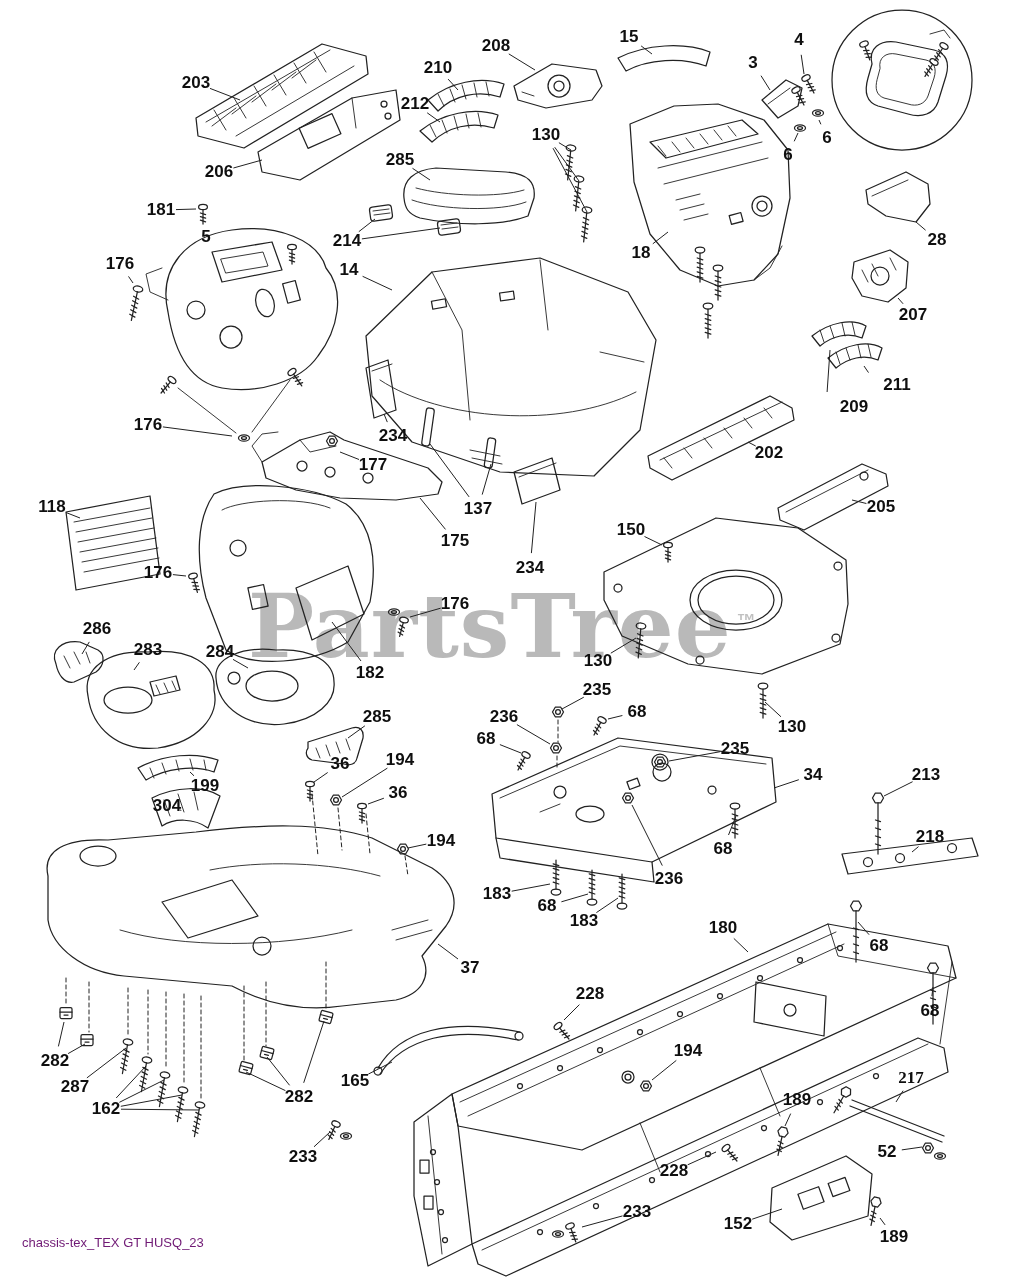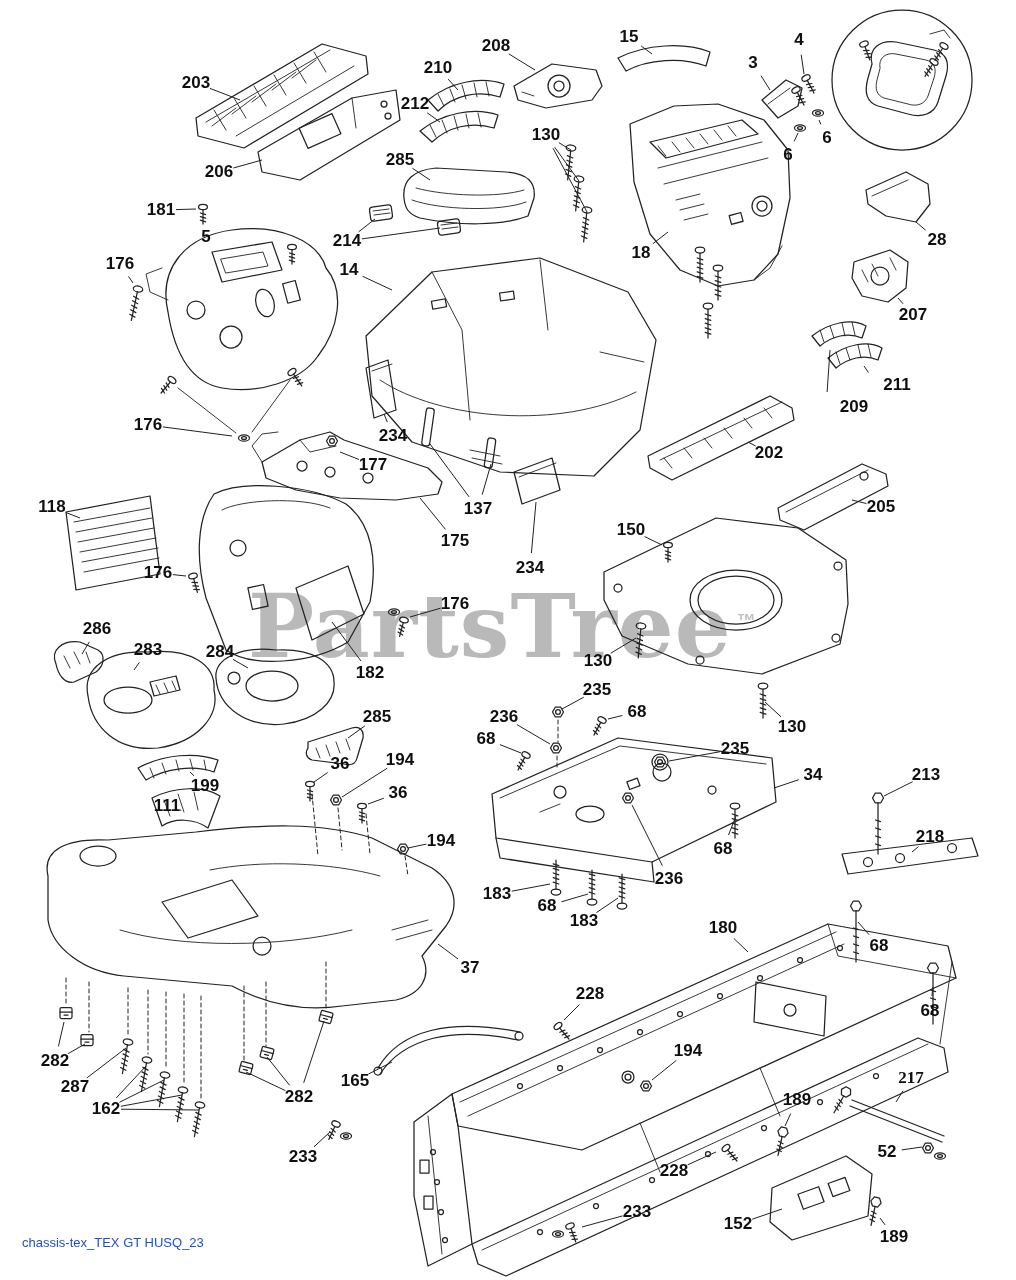--- a/index.html
+++ b/index.html
@@ -9,21 +9,21 @@
   #watermark{position:absolute;left:248px;top:582px;z-index:1;line-height:1;
              font-family:"DejaVu Serif",serif;font-weight:bold;font-size:88px;
              color:#b9b9b9;letter-spacing:1px;user-select:none;}
   #watermark .tm{font-size:19px;vertical-align:30px;margin-left:5px;color:#c0c0c0;
                  font-family:"Liberation Sans",sans-serif;font-weight:bold;}
   #art-svg{position:absolute;left:0;top:0;z-index:2;}
   #leader-svg{position:absolute;left:0;top:0;z-index:3;}
   #callout-layer{position:absolute;left:0;top:0;width:1016px;height:1280px;z-index:4;pointer-events:none;}
   .callout{position:absolute;transform:translate(-50%,-50%);font-size:17px;font-weight:bold;color:#0f0f0f;
            white-space:nowrap;}
-  #footer-label{position:absolute;left:22px;top:1235px;z-index:5;font-size:13px;color:#1d4ed8;}
+  #footer-label{position:absolute;left:22px;top:1235px;z-index:5;font-size:13px;color:#701a75;}
   #art-svg *{stroke:#222;stroke-width:1.25;fill:none;stroke-linecap:round;stroke-linejoin:round;}
   #art-svg .dash{stroke-dasharray:4 3;stroke-width:1;}
   #art-svg .thin{stroke-width:0.9;}
   #leader-svg line{stroke:#222;stroke-width:1;}
 </style>
 </head>
 <body>
 
 <div id="stage">
 
@@ -534,21 +534,21 @@
       <div class="callout" style="left: 455px; top: 604px;">176</div>
       <div class="callout" style="left: 370px; top: 673px;">182</div>
       <div class="callout" style="left: 631px; top: 530px;">150</div>
       <div class="callout" style="left: 598px; top: 661px;">130</div>
       <div class="callout" style="left: 792px; top: 727px;">130</div>
       <div class="callout" style="left: 97px; top: 629px;">286</div>
       <div class="callout" style="left: 148px; top: 650px;">283</div>
       <div class="callout" style="left: 220px; top: 652px;">284</div>
       <div class="callout" style="left: 377px; top: 717px;">285</div>
       <div class="callout" style="left: 205px; top: 786px;">199</div>
-      <div class="callout" style="left: 167px; top: 806px;">111</div>
+      <div class="callout" style="left: 167px; top: 806px;">304</div>
       <div class="callout" style="left: 340px; top: 764px;">36</div>
       <div class="callout" style="left: 400px; top: 760px;">194</div>
       <div class="callout" style="left: 398px; top: 793px;">36</div>
       <div class="callout" style="left: 441px; top: 841px;">194</div>
       <div class="callout" style="left: 597px; top: 690px;">235</div>
       <div class="callout" style="left: 504px; top: 717px;">236</div>
       <div class="callout" style="left: 637px; top: 712px;">68</div>
       <div class="callout" style="left: 486px; top: 739px;">68</div>
       <div class="callout" style="left: 735px; top: 749px;">235</div>
       <div class="callout" style="left: 813px; top: 775px;">34</div>

